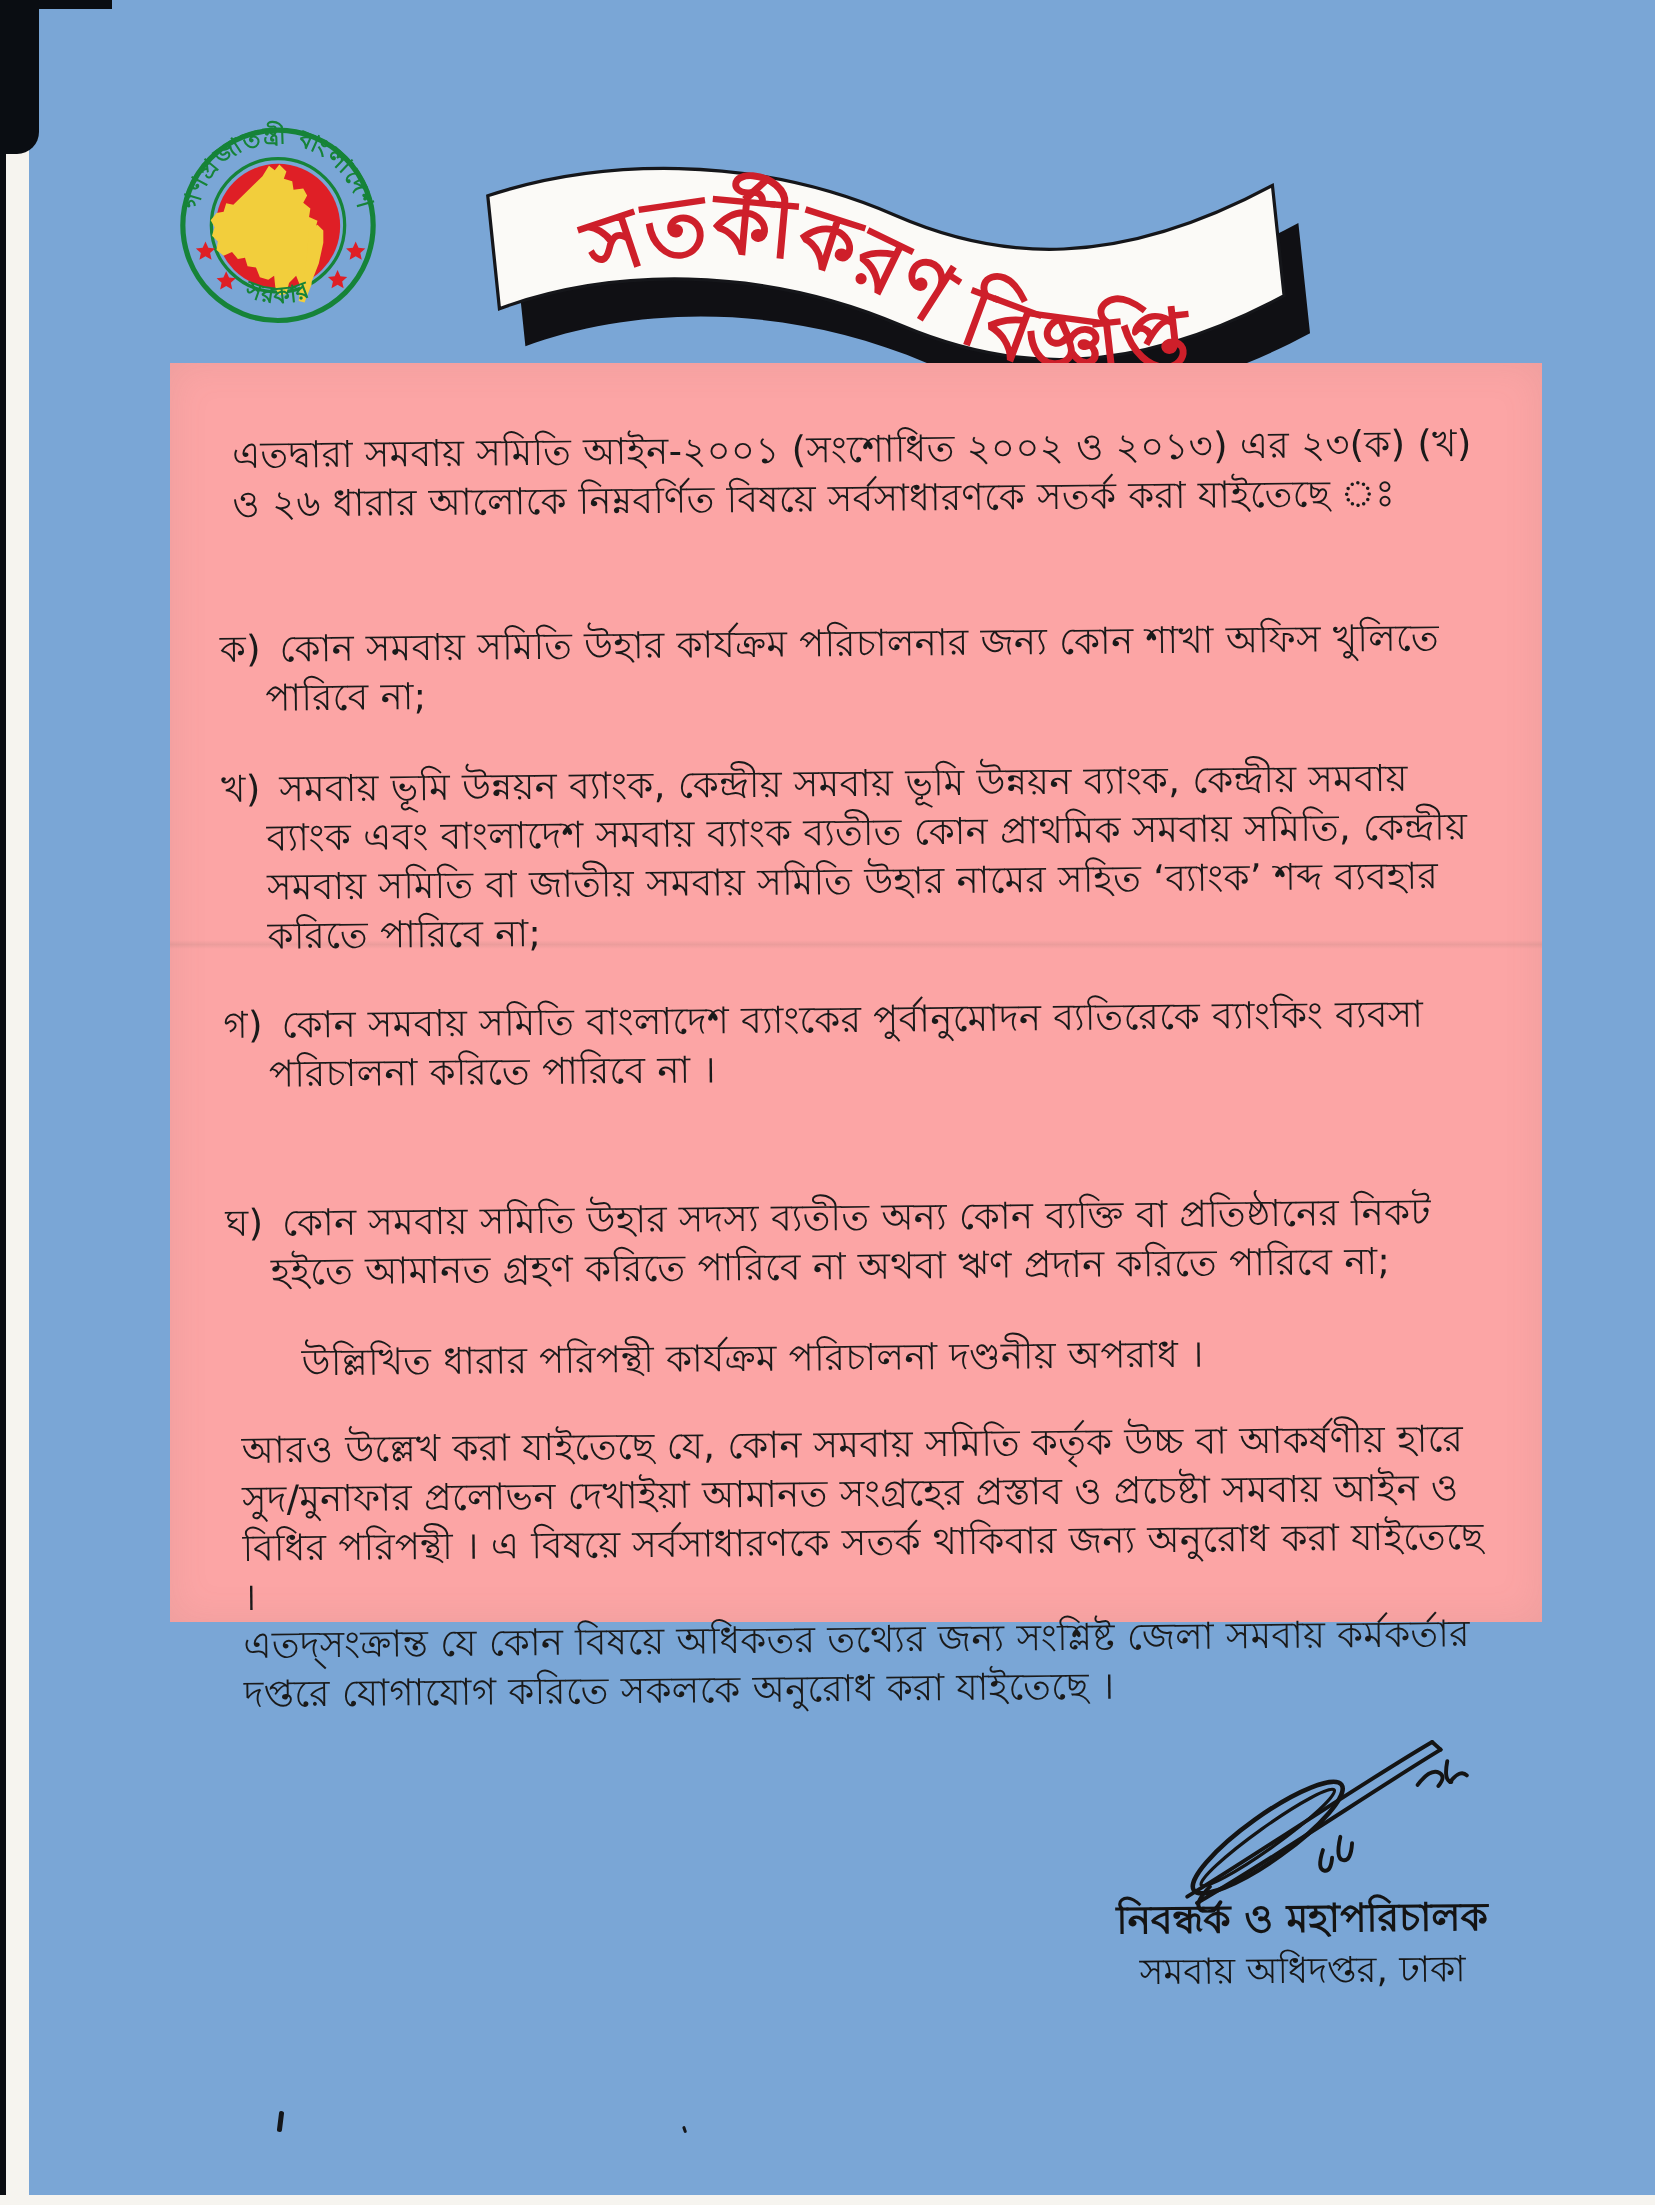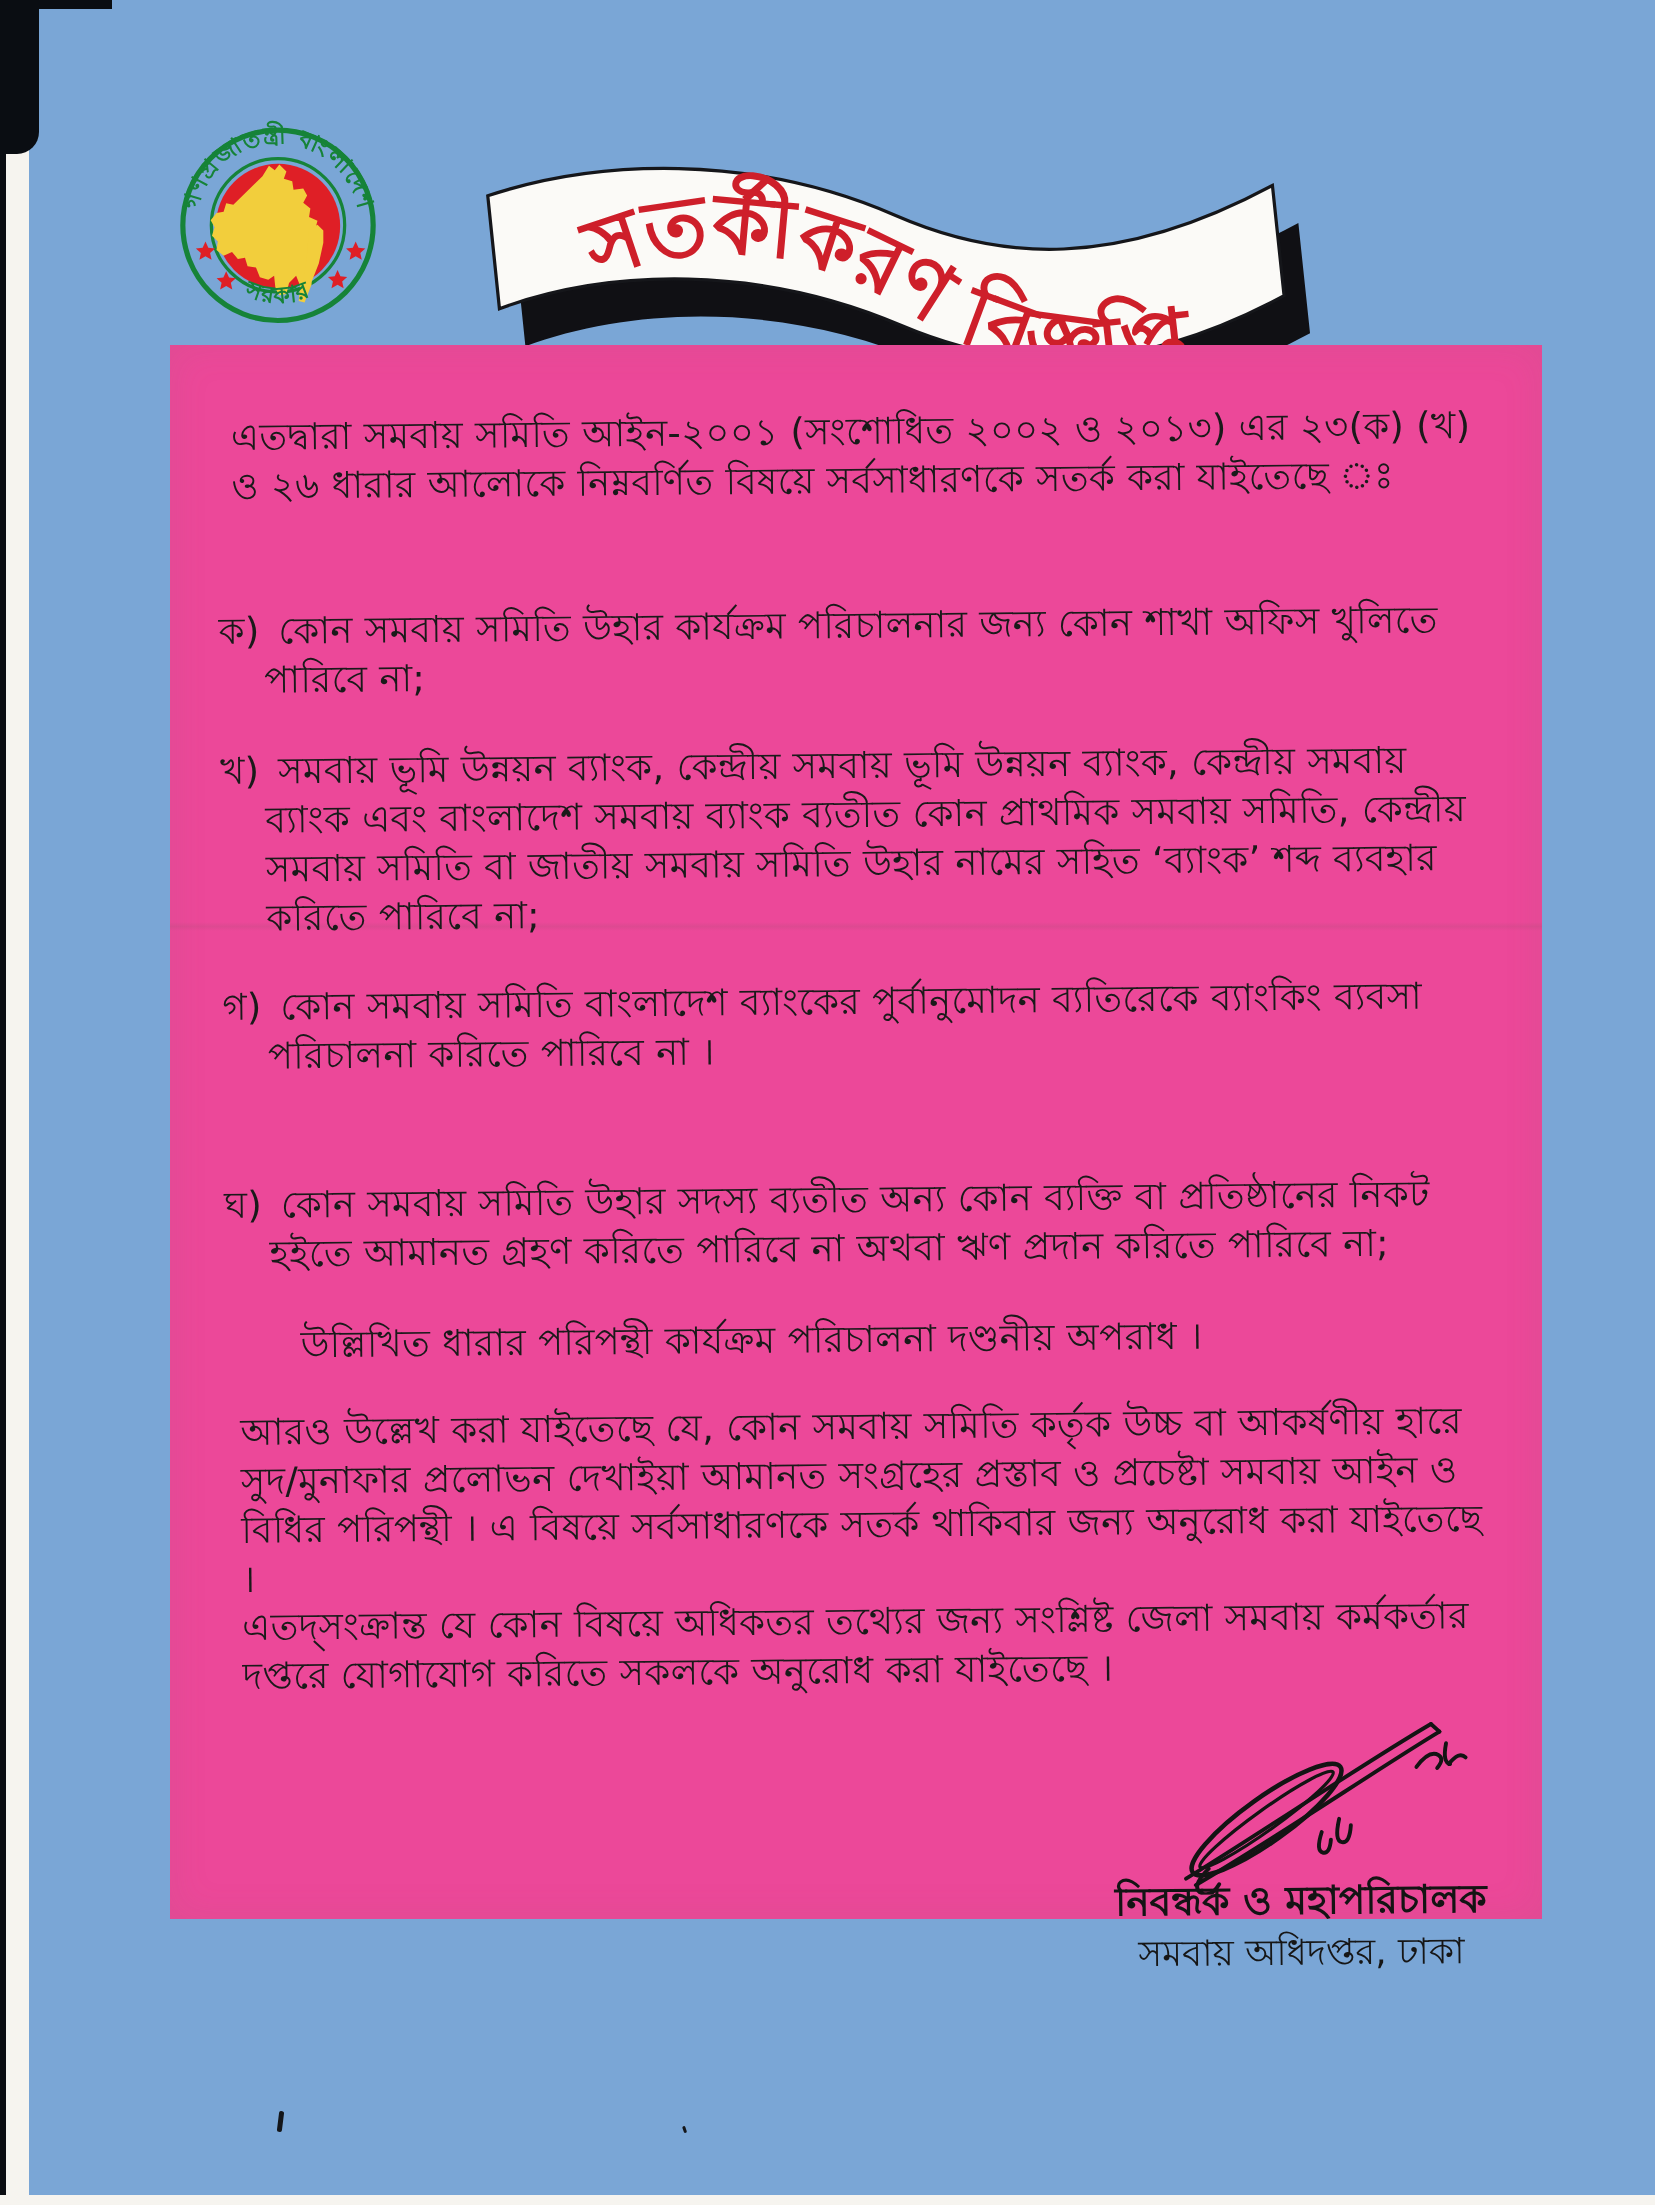--- a/index.html
+++ b/index.html
@@ -19,22 +19,22 @@
   .speck-2{left:683px;top:2126px;width:3.2px;height:6.5px;transform:rotate(-20deg);}
 
   
   .emblem{position:absolute;left:173px;top:114px;width:210px;height:224px;}
 
   
   .banner{position:absolute;left:480px;top:158px;width:843px;height:265px;}
 
   
   .paper{
-    position:absolute;left:170px;top:345px;width:1372px;height:1574px;
-    background:#ec4899;
+    position:absolute;left:170px;top:363px;width:1372px;height:1259px;
+    background:#fca5a5;
     box-shadow:inset 0 0 39px rgba(120,110,95,.12);
   }
   .paper .crease{
     position:absolute;left:0;top:577px;width:100%;height:9px;
     background:linear-gradient(to bottom,rgba(90,85,75,0),rgba(90,85,75,.10),rgba(90,85,75,0));
   }
   .textwrap{
     position:absolute;left:0;top:0;width:100%;height:100%;
     transform:rotate(-0.55deg);transform-origin:50% 40%;
     color:#1a1a1a;font-weight:500;

